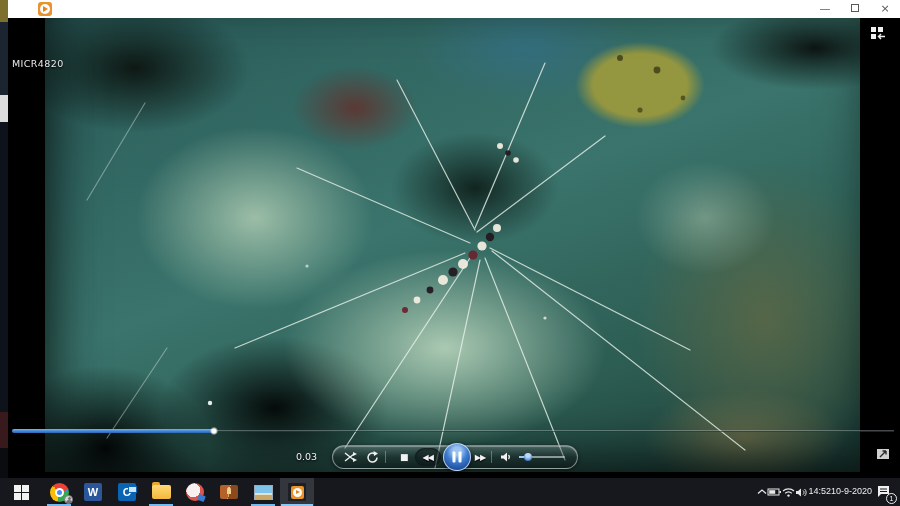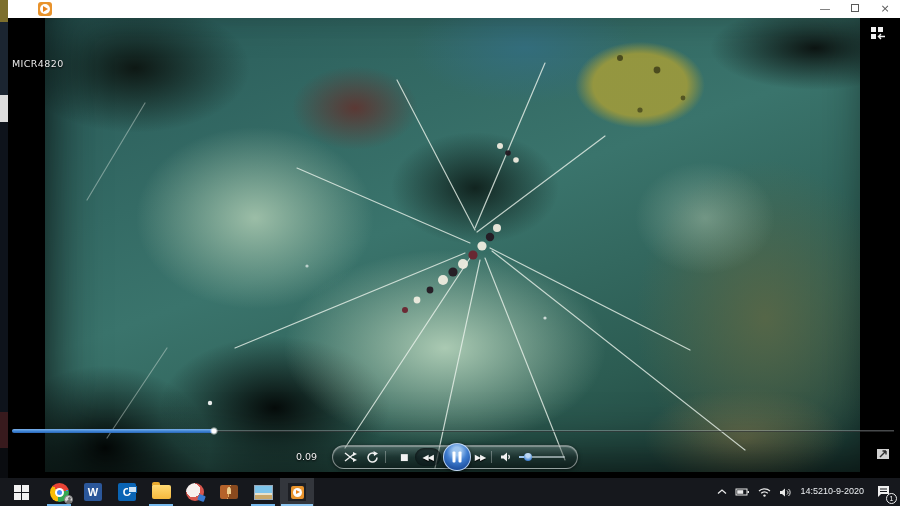--- a/index.html
+++ b/index.html
@@ -155,21 +155,21 @@
     background:linear-gradient(180deg,#7ec4ea 0 55%,#e8e2cc 55% 70%,#c9a86a 70%); }
   .ic-films { width:18px; height:18px; background:#1d1f24; display:flex; align-items:center;
     justify-content:center; }
   .ic-films .mini { width:13px; height:13px; background:#e8932c; border-radius:2px;
     display:flex; align-items:center; justify-content:center; }
   .ic-films .mini .disc { width:9px; height:9px; background:#fdfdfd; border-radius:50%;
     display:flex; align-items:center; justify-content:center; }
   .ic-films .mini .tri { width:0; height:0; border-left:4px solid #e8831c;
     border-top:2.5px solid transparent; border-bottom:2.5px solid transparent; margin-left:1px; }
 
-  .tray { margin-left:auto; display:flex; align-items:center; gap:8px; padding-right:6px; }
+  .tray { margin-left:auto; display:flex; align-items:center; gap:0; padding-right:6px; }
   .tray-btn { background:transparent; border:none; padding:0; display:flex; align-items:center;
     justify-content:center; cursor:default; height:28px; }
   .clock { text-align:right; color:#eceff2; font-size:9px; line-height:1.25; cursor:default; }
   .action-center { position:relative; width:22px; }
   .ac-badge { position:absolute; right:-3px; bottom:2px; min-width:11px; height:11px; border-radius:50%;
     background:#16181d; border:1px solid #f0f0f0; color:#fff; font-size:7px; line-height:9px;
     text-align:center; }
 </style>
 </head>
 <body>
@@ -256,21 +256,21 @@
           <rect x="3" y="8" width="5" height="5" fill="#f0f0f0"></rect>
           <path d="M17 10.5 L11 10.5 M13 8 L10.5 10.5 L13 13" stroke="#f0f0f0" stroke-width="1.4" fill="none"></path>
         </svg>
       </button>
 
       <div class="seekbar">
         <div class="seek-track"></div>
         <div class="seek-fill" style="width: 23%;"></div>
       </div>
 
-      <div class="elapsed">0.09</div>
+      <div class="elapsed">0.03</div>
 
       <div class="pill">
         <button class="pbtn shuffle-b">
           <svg width="14" height="12" viewBox="0 0 14 12">
             <path d="M1 10 L10 3 M1 2 L10 9" stroke="#f2f2f2" stroke-width="1.4" fill="none"></path>
             <path d="M9 1 L13 3 L9 5 Z" fill="#f2f2f2"></path>
             <path d="M9 7 L13 9 L9 11 Z" fill="#f2f2f2"></path>
           </svg>
         </button>
         <button class="pbtn repeat-b">

